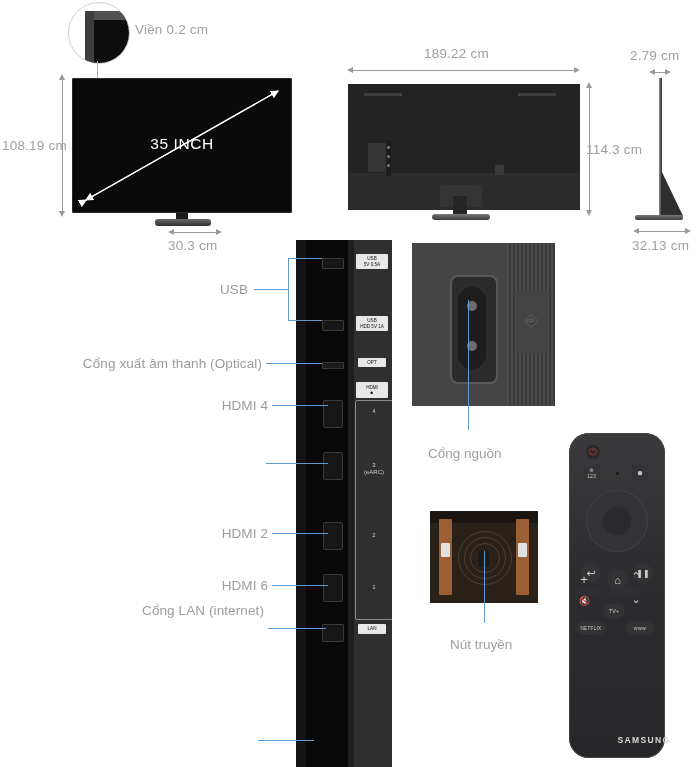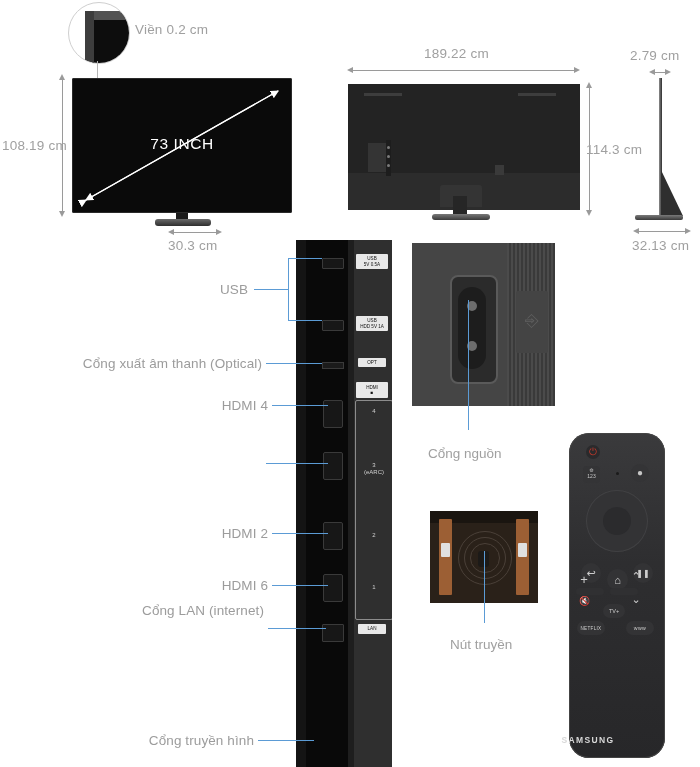--- a/index.html
+++ b/index.html
@@ -181,21 +181,21 @@
   .r-mic{position:absolute;left:631px;top:464px;width:18px;height:18px;border-radius:50%;background:#343436;
     color:#c6c6c6;font-size:10px;text-align:center;line-height:18px;}
   .r-led{position:absolute;left:616px;top:472px;width:3px;height:3px;border-radius:50%;background:#1a1a1a;}
   .r-dpad{position:absolute;left:586px;top:490px;width:62px;height:62px;border-radius:50%;
     background:#333335;box-shadow:inset 0 0 0 1px #414143;}
   .r-ok{position:absolute;left:603px;top:507px;width:28px;height:28px;border-radius:50%;background:#2b2b2d;}
   .r-bar{position:absolute;height:7px;border-radius:4px;background:#303032;}
   .r-lbl{position:absolute;color:#bdbdbd;text-align:center;}
   .r-round{position:absolute;border-radius:50%;background:#333335;color:#cdcdcd;
     display:flex;align-items:center;justify-content:center;}
-  .r-brand{position:absolute;left:540px;top:735px;width:96px;text-align:center;
+  .r-brand{position:absolute;left:596px;top:735px;width:96px;text-align:center;
     color:#d8d8d8;font-size:8.5px;letter-spacing:1.4px;font-weight:bold;}
 </style>
 </head>
 <body>
 
 <div class="root">
 
   <div class="callout-circle">
     <div class="corner-face"></div>
     <div class="corner-top"></div>
@@ -211,21 +211,21 @@
   <svg class="abs" style="left:72px;top:78px;" width="220" height="135">
     <defs>
       <marker id="whArrow" markerWidth="7" markerHeight="7" refX="6" refY="3.5" orient="auto">
         <polygon points="0 0, 7 3.5, 0 7" fill="#ffffff"></polygon>
       </marker>
     </defs>
     <line x1="14" y1="122" x2="206" y2="13" stroke="#ffffff" stroke-width="1.2" marker-start="url(#whArrow)" marker-end="url(#whArrow)"></line>
     <line x1="206" y1="13" x2="14" y2="122" stroke="#ffffff" stroke-width="1.2" marker-end="url(#whArrow)"></line>
   </svg>
   <div class="abs" style="left:72px;top:78px;width:220px;height:135px;background:transparent;"></div>
-  <div class="inch-text">73 INCH</div>
+  <div class="inch-text">35 INCH</div>
 
   <div class="rule rule-v" style="left:62px;top:80px;height:131px;"></div>
   <div class="arw arw-u" style="left:58.5px;top:74px;"></div>
   <div class="arw arw-d" style="left:58.5px;top:211px;"></div>
   <div class="dim-label" style="left:2px;top:138px;">108.19 cm</div>
 
   <div class="rule rule-h" style="left:172px;top:232px;width:46px;"></div>
   <div class="arw arw-l" style="left:168px;top:228.5px;"></div>
   <div class="arw arw-r" style="left:216px;top:228.5px;"></div>
   <div class="dim-label" style="left:168px;top:238px;">30.3 cm</div>
@@ -334,21 +334,20 @@
   <div class="lead lead-h" style="left:272px;top:533px;width:56px;"></div>
   <div class="port-label" style="left:130px;top:526px;width:138px;">HDMI 2</div>
 
   <div class="lead lead-h" style="left:272px;top:585px;width:56px;"></div>
   <div class="port-label" style="left:130px;top:578px;width:138px;">HDMI 6</div>
 
   <div class="lead lead-h" style="left:268px;top:628px;width:58px;"></div>
   <div class="port-label" style="left:96px;top:603px;width:168px;">Cổng LAN (internet)</div>
 
   <div class="lead lead-h" style="left:258px;top:740px;width:56px;"></div>
-  <div class="port-label" style="left:106px;top:733px;width:148px;">Cổng truyền hình</div>
 
   <div class="power-photo">
     <div class="pp-left"></div>
     <div class="pp-right"></div>
     <div class="pp-plate"></div>
     <div class="pp-glyph">⎆</div>
     <div class="pp-socket-outer"></div>
     <div class="pp-socket-in"></div>
     <div class="pp-pin" style="left:55px;top:58px;"></div>
     <div class="pp-pin" style="left:55px;top:98px;"></div>

